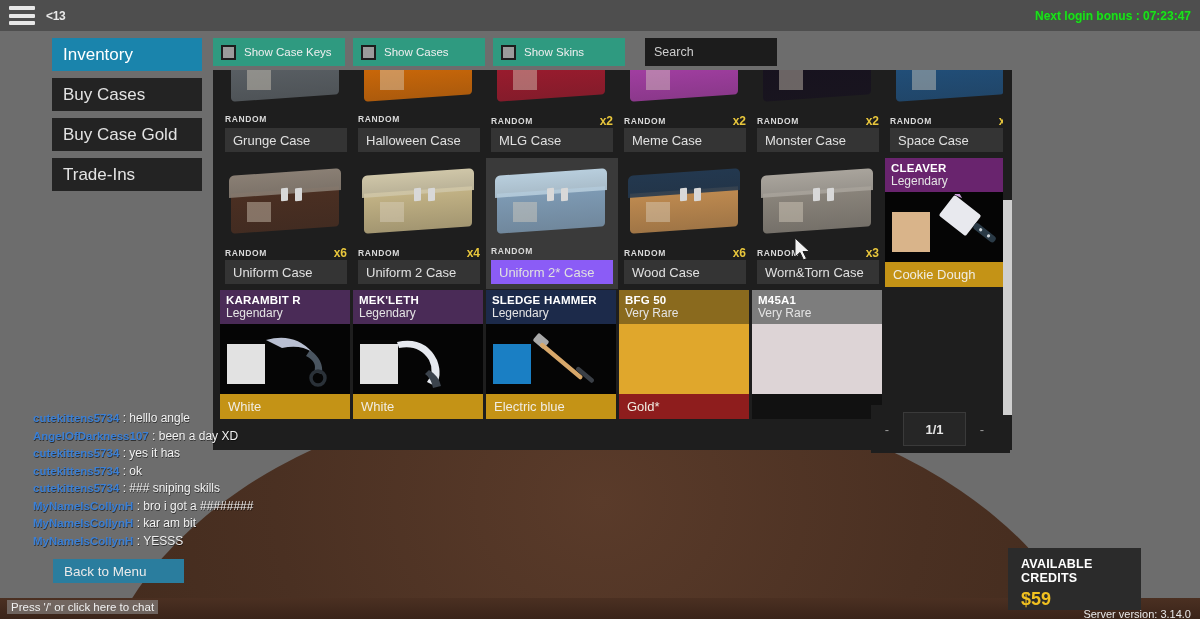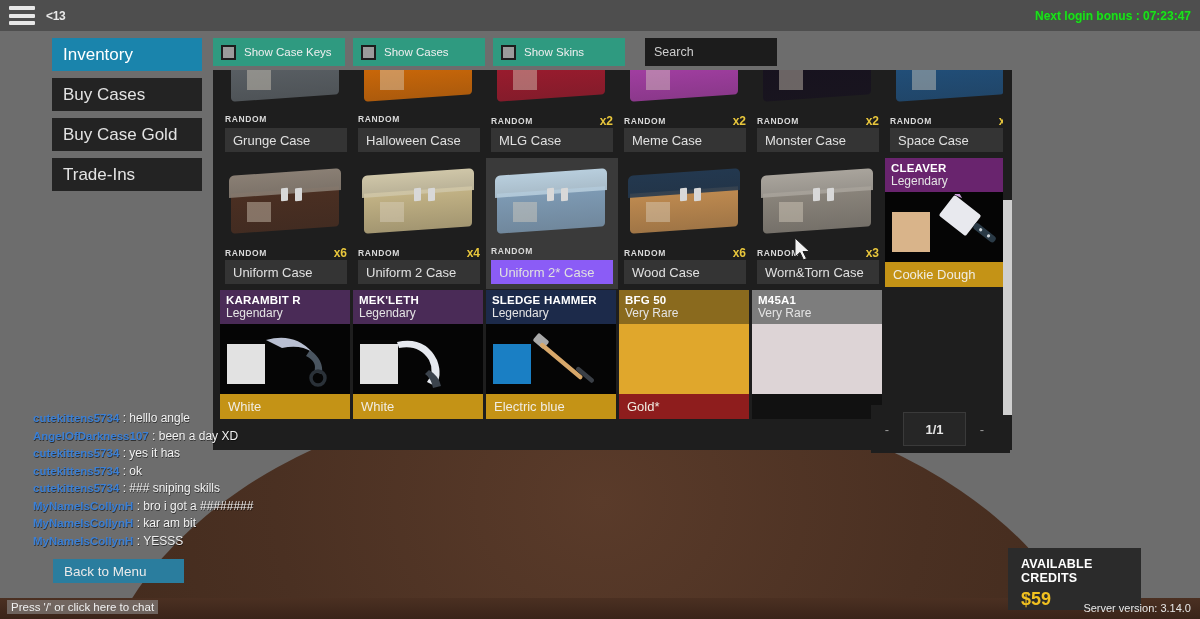--- a/index.html
+++ b/index.html
@@ -228,21 +228,21 @@
     position: absolute; left: 0; bottom: 0; width: 1200px; height: 21px;
     z-index: 19;
   }
   .chat-hint {
     position: absolute; left: 7px; top: 2px;
     color: #f0f0f0; font-size: 11.5px;
     background: rgba(150,150,150,.55);
     padding: 1px 4px;
   }
   .server-ver {
-    position: absolute; right: 9px; top: 4px;
+    position: absolute; right: 9px; top: 10px;
     color: #e8e8e8; font-size: 11px;
   }
 
   
   .cursor { position: absolute; left: 795px; top: 238px; z-index: 30; }
 </style>
 </head>
 <body>
 
 <div id="root">

